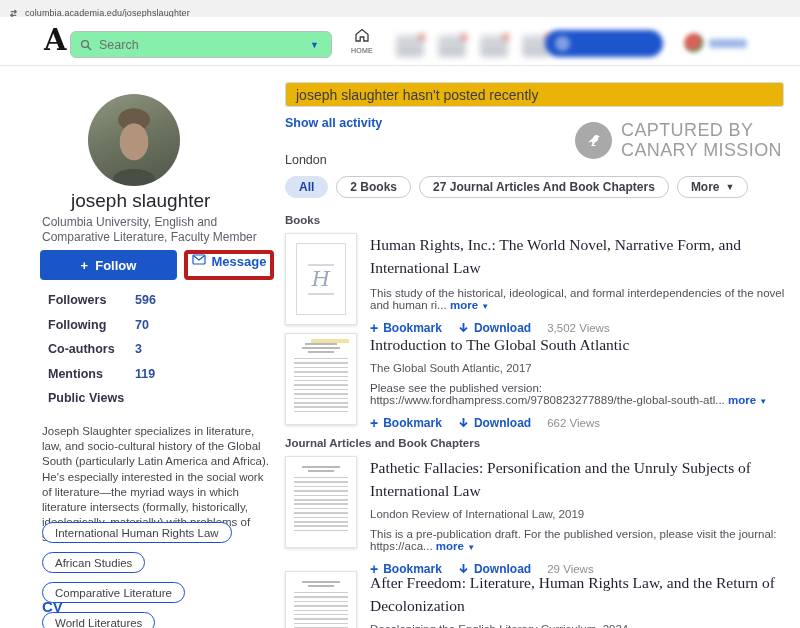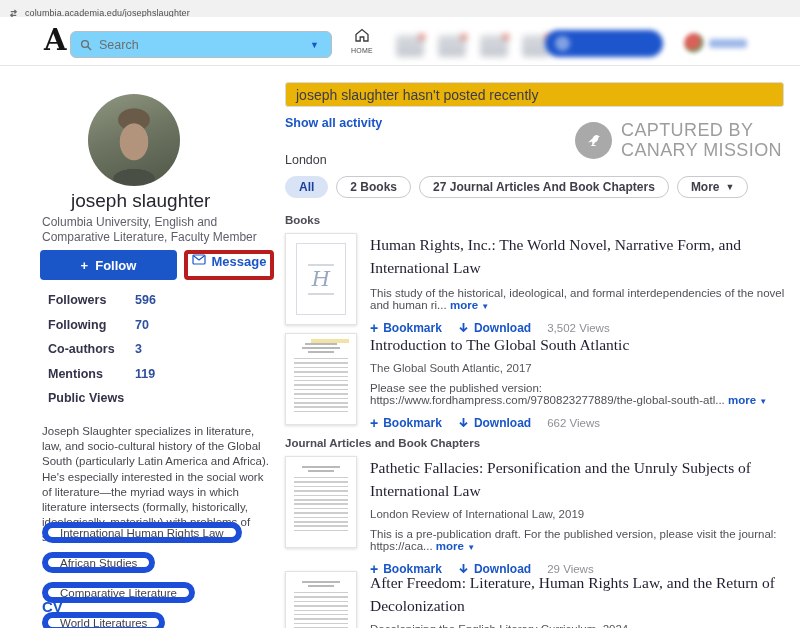--- a/index.html
+++ b/index.html
@@ -8,21 +8,21 @@
   .page { position:absolute; inset:0; width:800px; height:628px; background:#fff; }
 
   
   .urlbar { position:absolute; left:0; top:0; width:800px; height:27px; background:#f1f1f1; border-bottom:1px solid #e0e0e0; display:flex; align-items:center; }
   .urlbar .tabicon { margin-left:8px; width:11px; height:11px; color:#6b6b6b; }
   .urlbar .url { margin-left:6px; font-size:9px; color:#4e4e4e; letter-spacing:.1px; }
 
   
   .hdr { position:absolute; left:0; top:17px; width:800px; height:49px; background:#fff; border-bottom:1px solid #e6e6e6; }
   .logo { position:absolute; left:44px; top:6px; font-family:"DejaVu Serif", serif; font-weight:700; font-size:29px; color:#141414; }
-  .search { position:absolute; left:70px; top:14px; width:262px; height:27px; border:1px solid #bdbdbd; border-radius:6px; background:#7dd3fc; display:flex; align-items:center; }
+  .search { position:absolute; left:70px; top:14px; width:262px; height:27px; border:1px solid #bdbdbd; border-radius:6px; background:#86efac; display:flex; align-items:center; }
   .search svg.mag { margin-left:9px; width:12px; height:12px; color:#6e6e6e; flex:none; }
   .search input { border:none; outline:none; background:transparent; font-size:12.5px; color:#333; margin-left:7px; width:190px; font-family:"Liberation Sans",sans-serif; }
   .search input::placeholder { color:#6e6e6e; }
   .search .caret { position:absolute; right:12px; color:#1a56c8; font-size:9px; }
   .home { position:absolute; left:345px; top:11px; width:34px; text-align:center; }
   .home svg { width:16px; height:14px; color:#3c3c3c; }
   .home .homelbl { font-size:7px; color:#4a4a4a; letter-spacing:.3px; margin-top:1px; }
 
   .blurnav { position:absolute; top:18px; display:flex; gap:14px; left:396px; }
   .blurnav .bitem { width:28px; height:22px; border-radius:4px; background:linear-gradient(#d7dadf,#c6cad1); filter:blur(3px); position:relative; }
@@ -50,21 +50,21 @@
   .stats .slabel { width:87px; font-size:12.5px; font-weight:700; color:#33334a; }
   .stats .sval { font-size:12.5px; font-weight:700; color:#2d4f9e; }
 
   .bio { position:absolute; left:42px; top:424px; width:230px; font-size:11.5px; line-height:15.2px; color:#47474f; }
   .bio .seemore { color:#9a9aa2; cursor:pointer; }
 
   .intheader { position:absolute; left:42px; top:505px; width:228px; display:flex; justify-content:space-between; align-items:baseline; }
   .intheader .ititle { font-size:13px; font-weight:700; color:#2f2f3a; }
   .intheader .viewall { font-size:10.5px; color:#8a8a94; cursor:pointer; }
   .tags { position:absolute; left:42px; top:522px; width:250px; display:flex; flex-wrap:wrap; gap:9px 10px; }
-  .tag { height:21px; border:6px solid #1d4ed8; border-radius:11px; background:#fff; font-size:11.5px; color:#3f3f4a; display:flex; align-items:center; padding:0 12px; cursor:pointer; white-space:nowrap; }
+  .tag { height:21px; border:1px solid #1d4ed8; border-radius:11px; background:#fff; font-size:11.5px; color:#3f3f4a; display:flex; align-items:center; padding:0 12px; cursor:pointer; white-space:nowrap; }
   .cv { position:absolute; left:42px; top:598px; font-size:15px; font-weight:700; color:#1a56c8; cursor:pointer; }
 
   
   .statusbox { position:absolute; left:285px; top:82px; width:499px; height:25px; border:1px solid #d9d9de; border-radius:3px; display:flex; align-items:center; padding-left:10px; font-size:14px; color:#3c3c46; background:#eab308; }
   .showall { position:absolute; left:285px; top:116px; font-size:12.5px; font-weight:700; color:#1a56c8; cursor:pointer; }
 
   .wm { position:absolute; left:575px; top:120px; display:flex; align-items:center; gap:9px; }
   .wm .wmcircle { width:37px; height:37px; border-radius:50%; background:#a9a9a9; display:flex; align-items:center; justify-content:center; flex:none; }
   .wm .wmcircle svg { width:21px; height:21px; }
   .wm .wmtext { font-size:18px; line-height:20px; font-weight:500; color:#9d9d9d; letter-spacing:.4px; }

